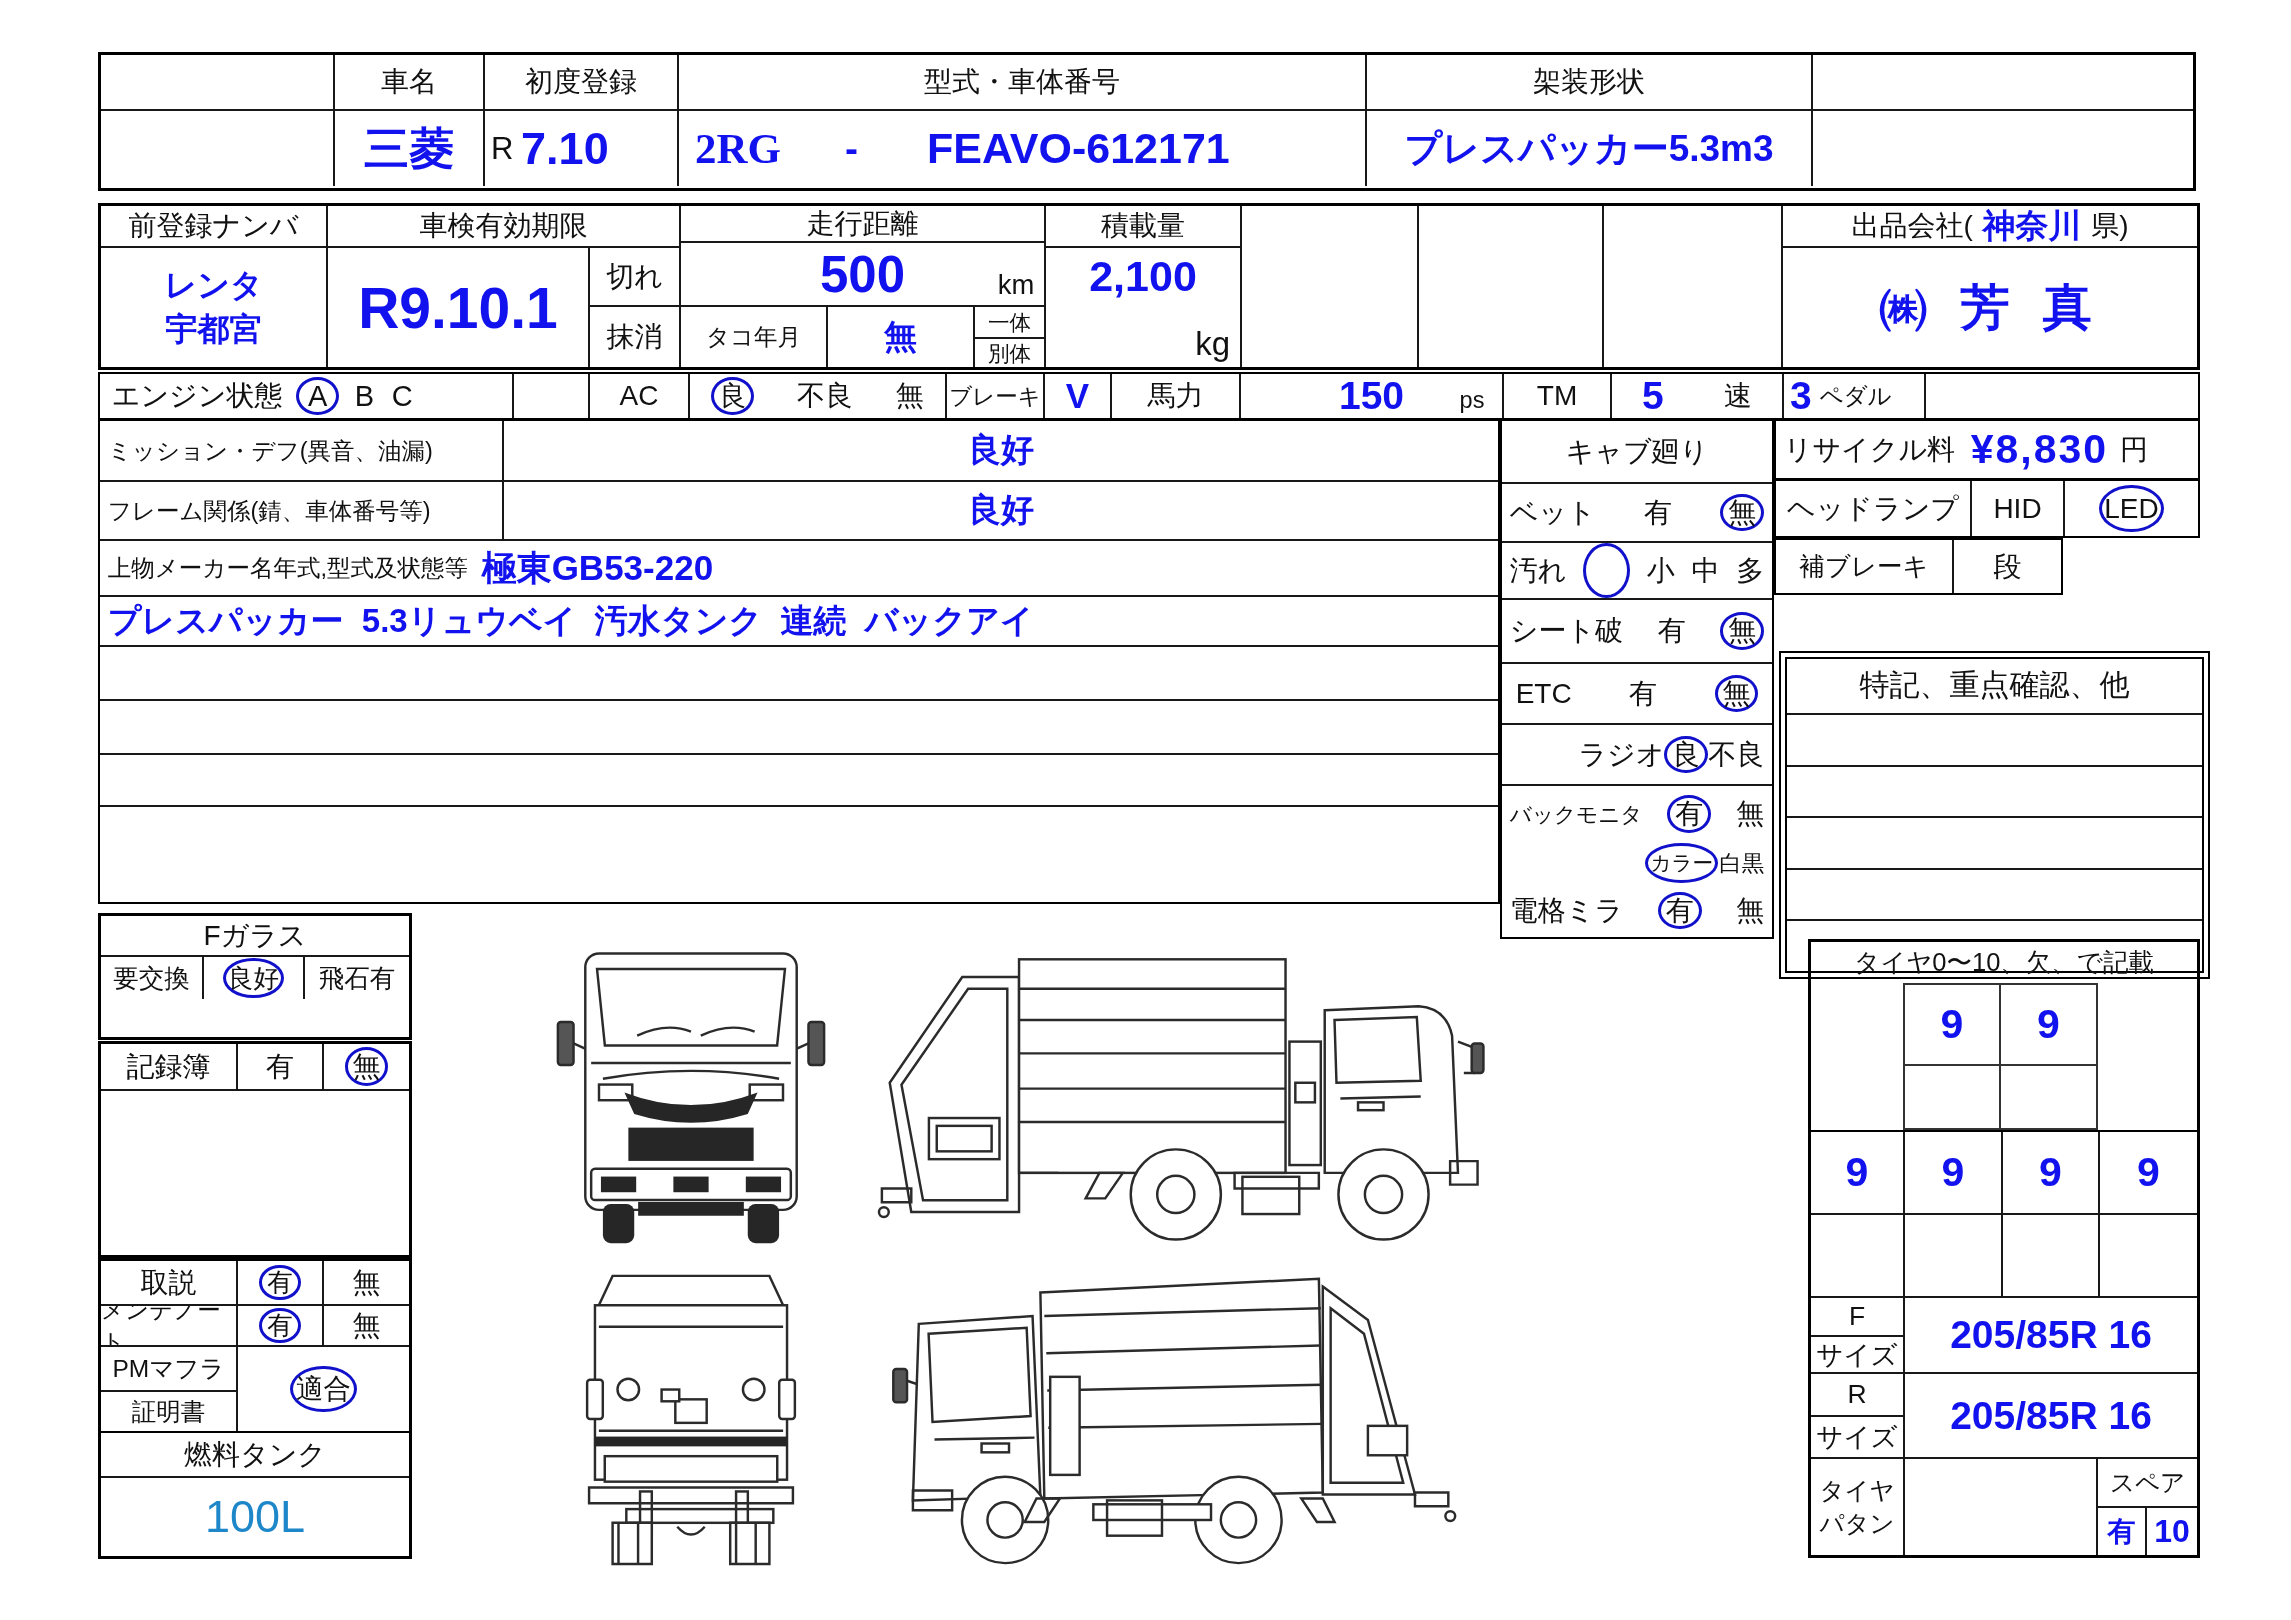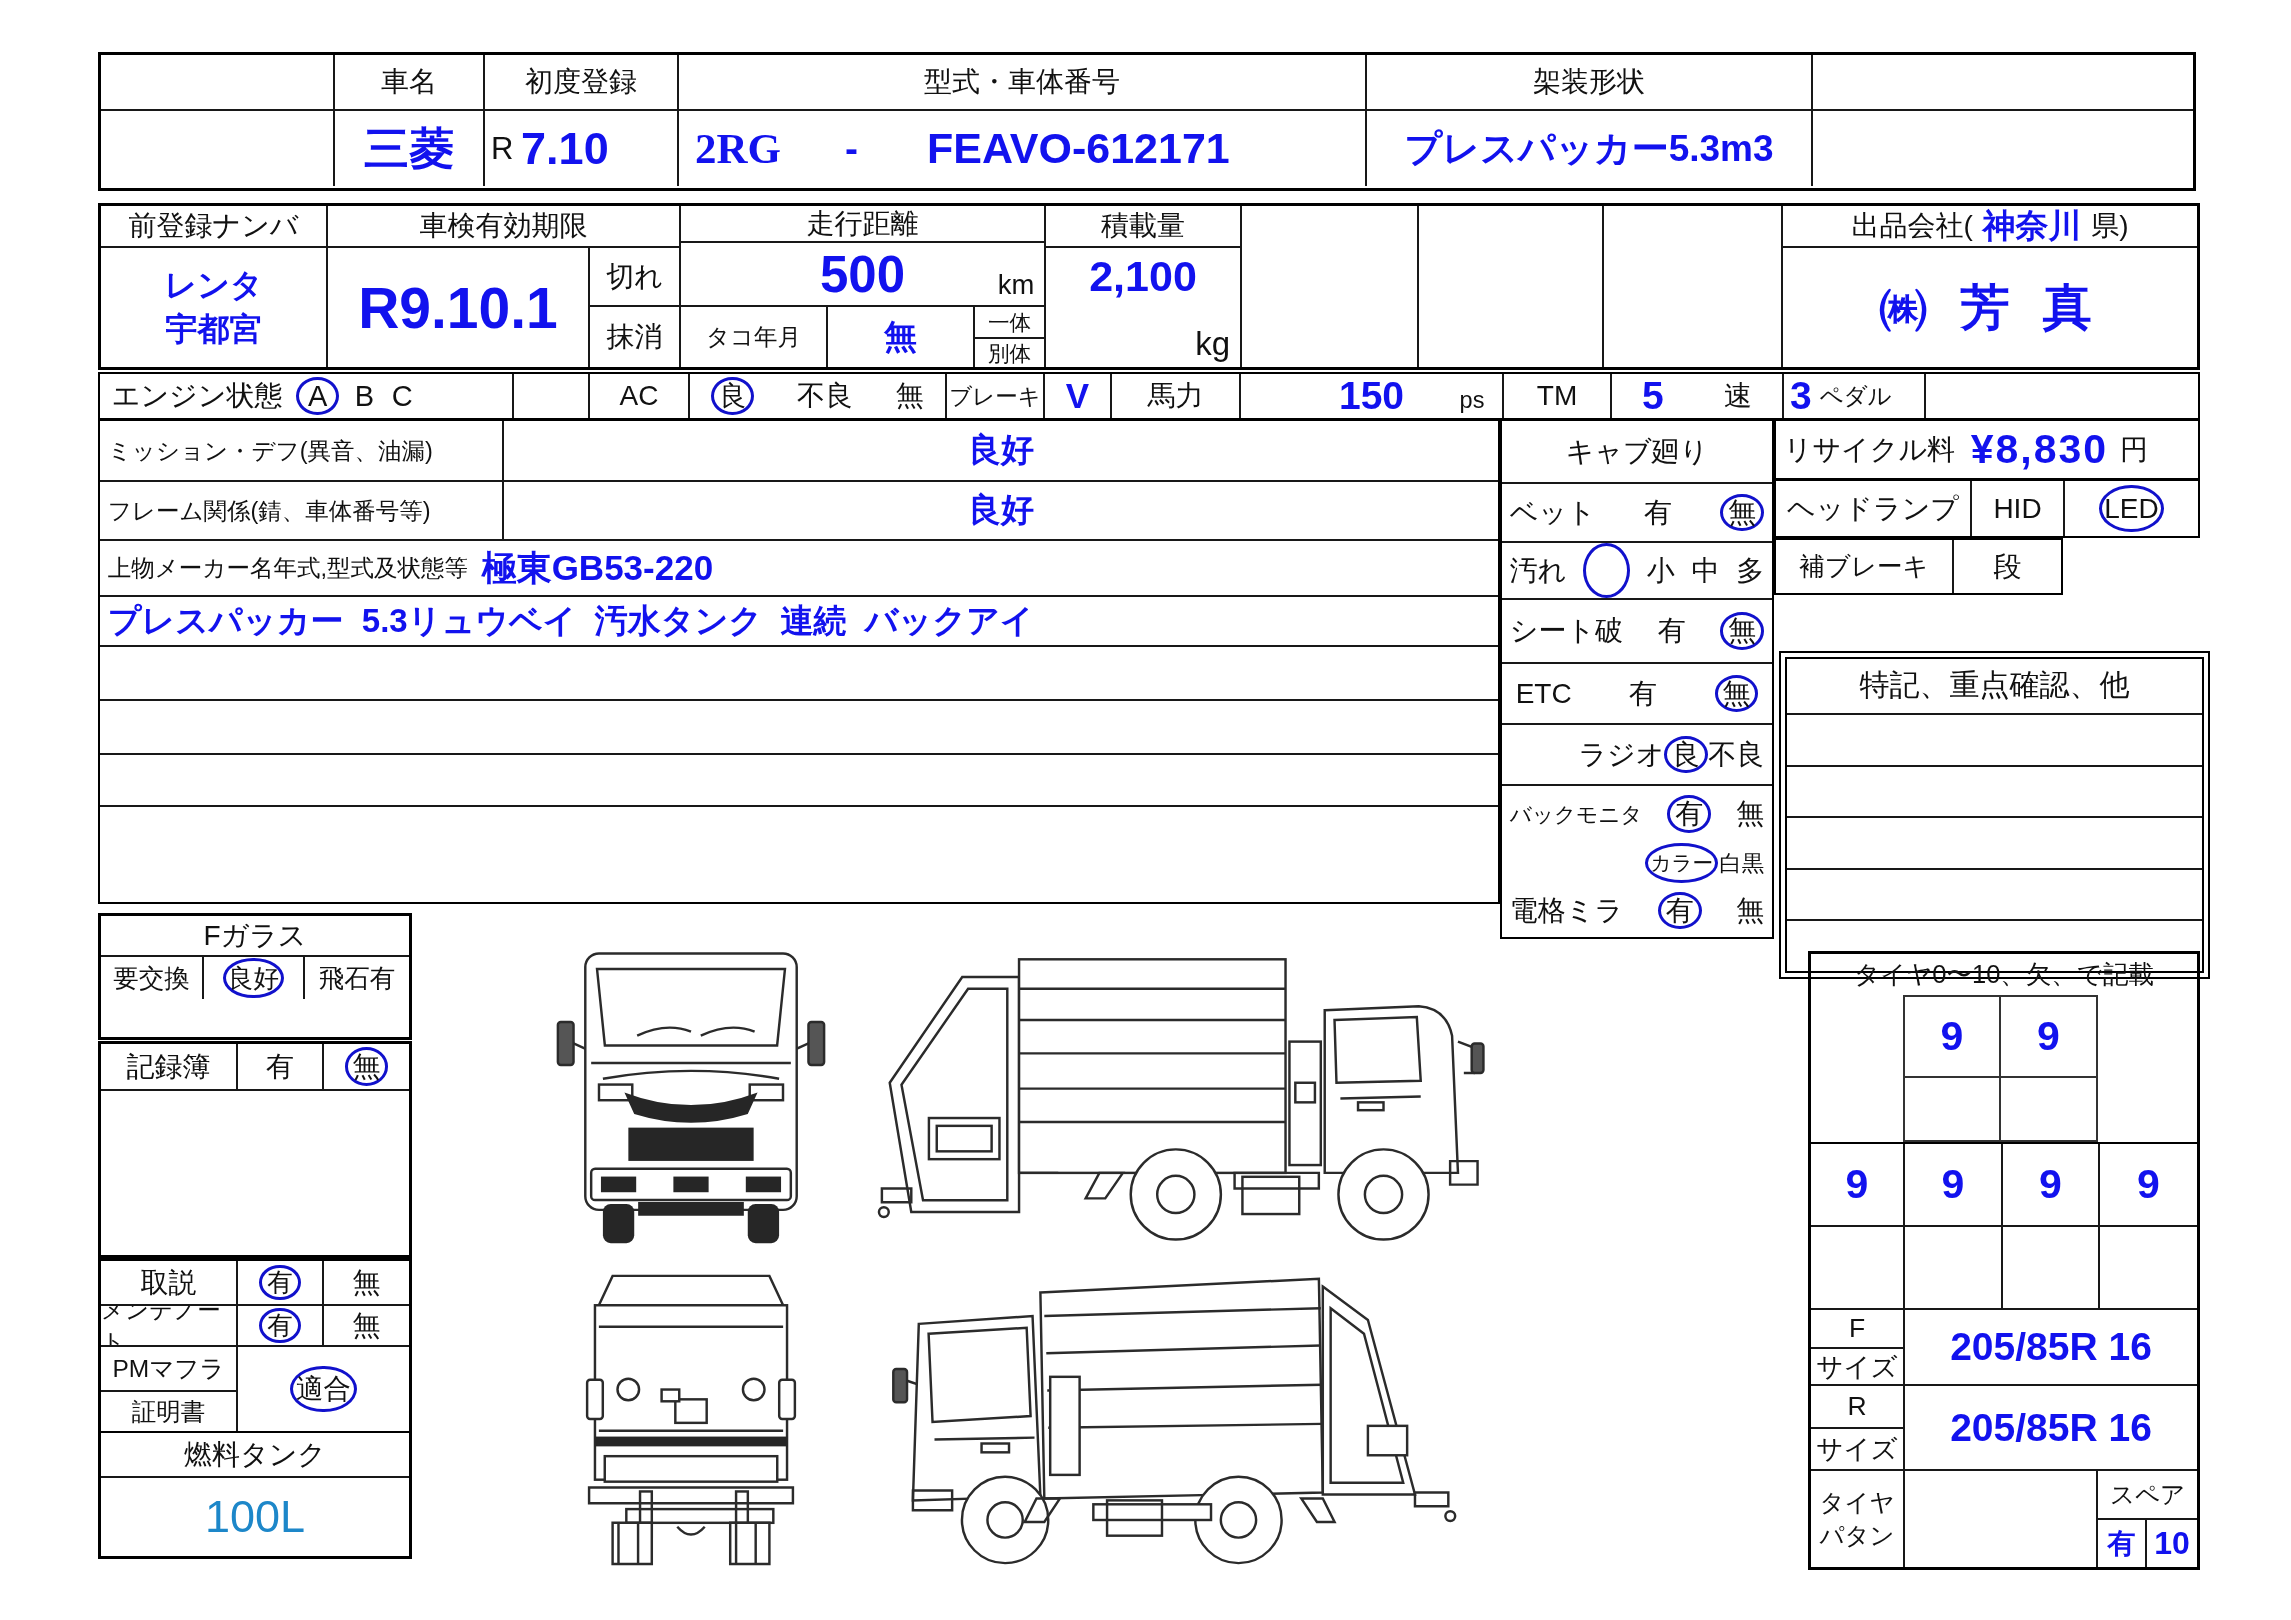--- a/index.html
+++ b/index.html
@@ -286,21 +286,21 @@
       <div class="cell bl" style="flex:1;">
         <span class="ci" style="font-size:27.4px;padding:5.9px 2.9px;">適合</span>
       </div>
     </div>
     <div class="cell bt3 lbl" style="height:45px;">燃料タンク</div>
     <div class="cell bt" style="flex:1;">
       <span class="ltblue" style="font-size:45px;font-weight:normal;">100L</span>
     </div>
   </div>
 
-  <div class="abs sec col" style="left:1808px;top:939px;width:392px;height:619px;margin-top:12px;">
+  <div class="abs sec col" style="left:1808px;top:939px;width:392px;height:619px;">
     <div class="cell" style="height:41px;font-size:25.5px;">タイヤ0〜10、欠、で記載</div>
 
     <div class="row" style="height:83px;">
       <div class="ghost" style="width:92px;"></div>
       <div class="cell blue" style="width:98px;border:2px solid #333;font-size:41px;">9</div>
       <div class="cell blue" style="width:97px;border:2px solid #333;border-left:none;font-size:41px;">9</div>
       <div class="ghost" style="flex:1;"></div>
     </div>
     <div class="row" style="height:64px;">
       <div class="ghost" style="width:92px;"></div>

